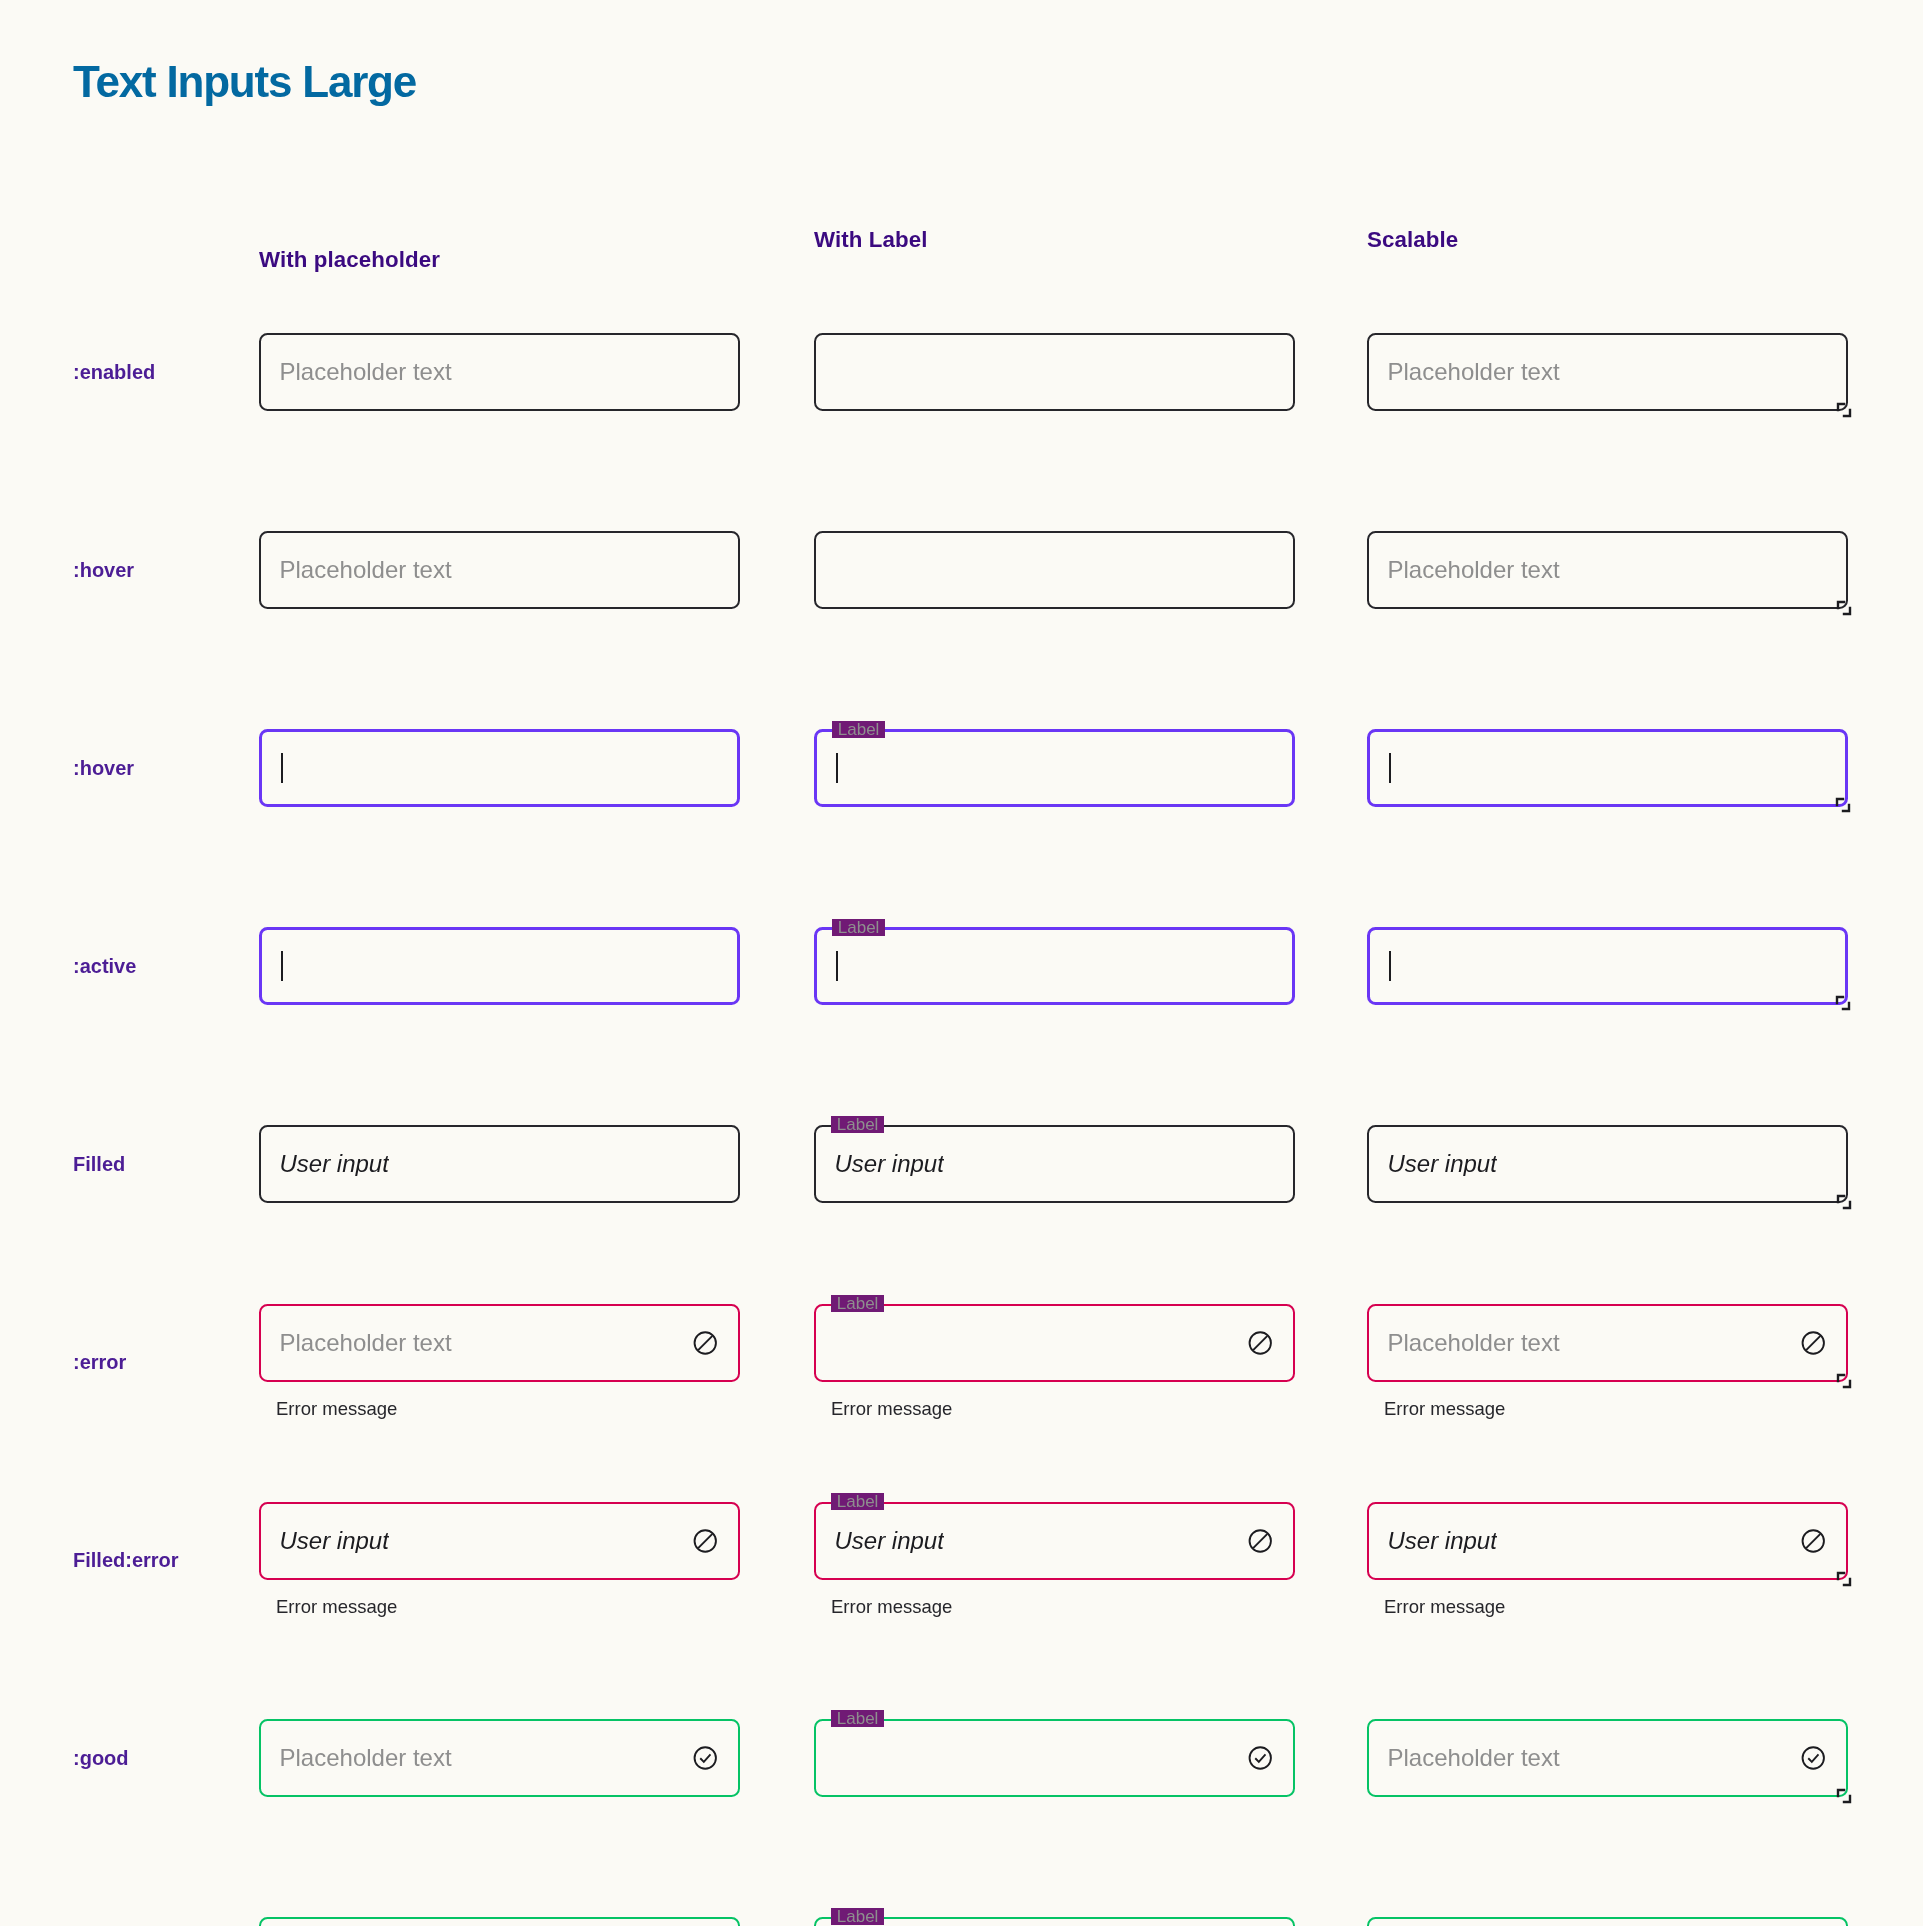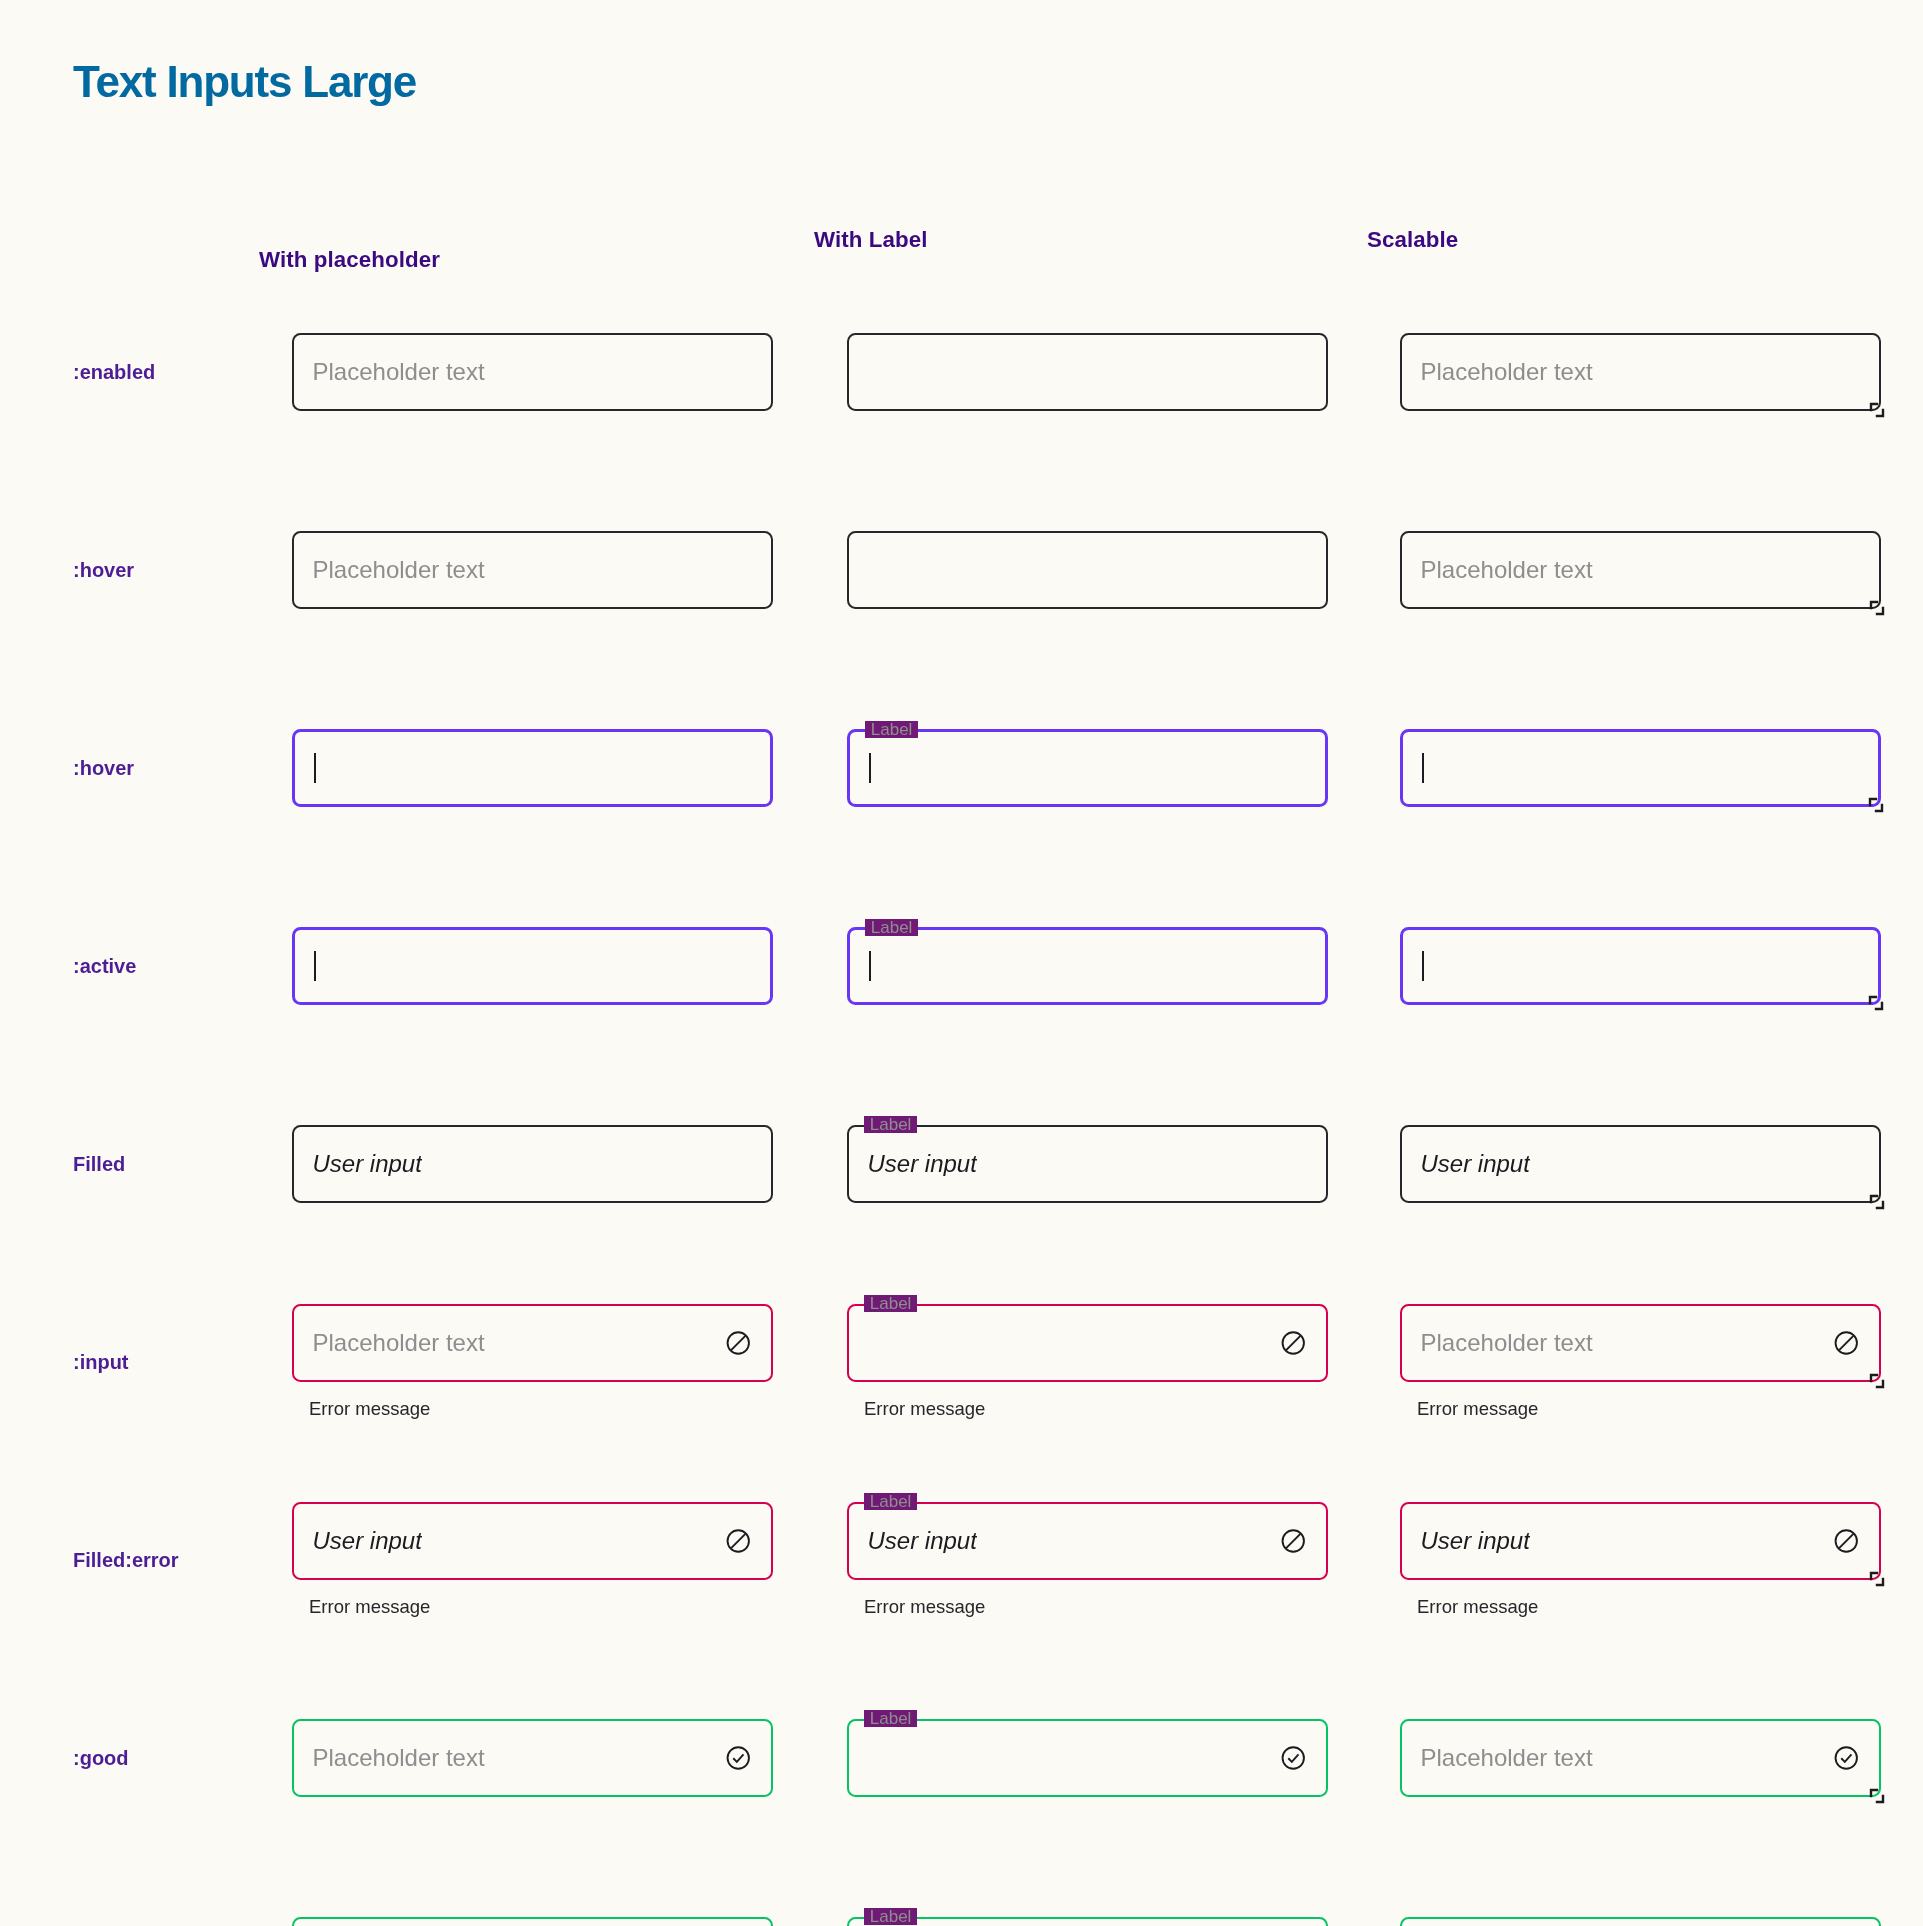--- a/index.html
+++ b/index.html
@@ -69,21 +69,20 @@
     font-weight: 700;
     color: #4c1d95;
     white-space: nowrap;
   }
 
   .cell {
     position: absolute;
     top: 50%;
     transform: translateY(-50%);
     width: 434px;
-    margin-left: 33px;
   }
   .cell.c0 { left: 259px; }
   .cell.c1 { left: 814px; }
   .cell.c2 { left: 1367px; }
 
   
   .field {
     position: relative;
     width: 481px;
     height: 78px;
@@ -303,21 +302,21 @@
               <span class="resize-grip">
                 <svg viewBox="0 0 24 24" fill="none" stroke="#1c1c20" stroke-width="2.4" stroke-linecap="square">
                   <polyline points="6,12 6,6 12,6"></polyline>
                   <polyline points="12,18 18,18 18,12"></polyline>
                 </svg>
               </span>
             </div>
           </div>
         </div>
         <div class="row s-error">
-          <div class="row-label">:input</div>
+          <div class="row-label">:error</div>
           <div class="cell c0">
             <div class="field">
               <span class="placeholder">Placeholder text</span>
               <span class="status-icon">
                 <svg viewBox="0 0 24 24" fill="none" stroke="#1c1c20" stroke-width="1.6">
                   <circle cx="12" cy="12" r="9"></circle>
                   <line x1="18" y1="6" x2="6" y2="18"></line>
                 </svg>
               </span>
             </div>

